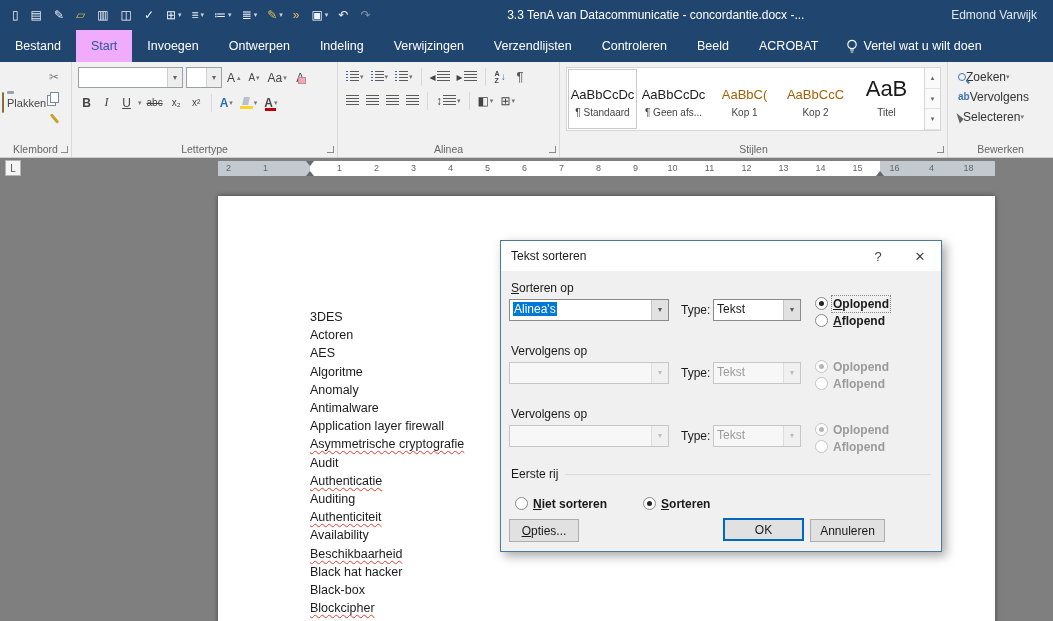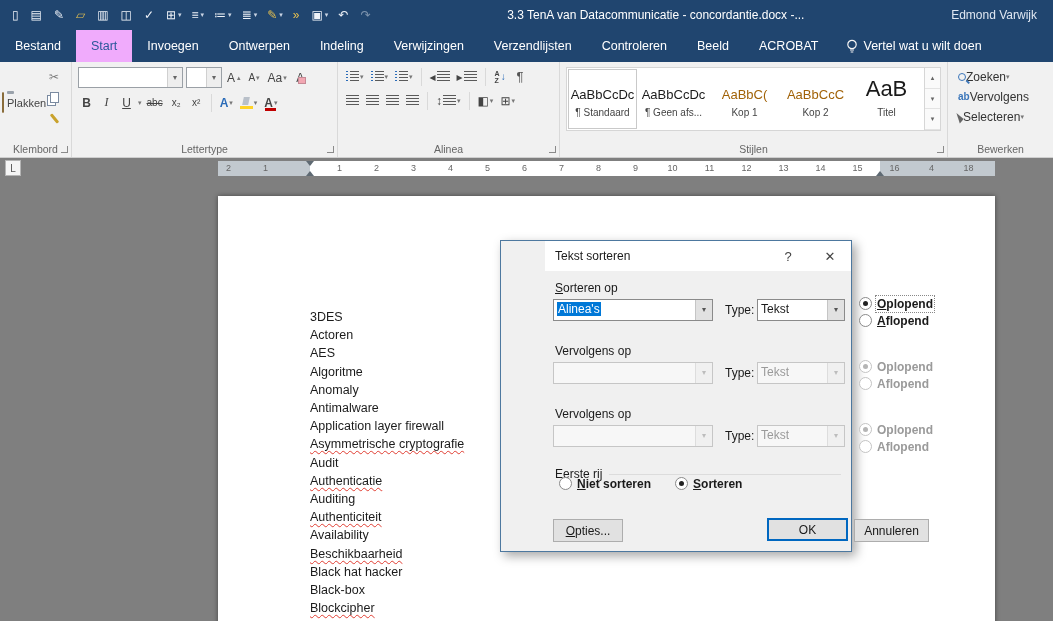--- a/index.html
+++ b/index.html
@@ -132,23 +132,23 @@
 
   
   .docarea { position:absolute; top:180px; left:0; right:0; bottom:0; background:#7f7f7f; }
   .page { position:absolute; left:218px; top:16px; width:777px; height:480px; background:#fff;
           box-shadow:0 0 5px rgba(0,0,0,.45); }
   .terms { position:absolute; left:92px; top:112px; font-size:12.5px; color:#1b1b1b; line-height:18.2px; }
   .term { white-space:nowrap; }
   .term.misspell { text-decoration:underline wavy #e03c31 1px; text-underline-offset:2px; }
 
   
-  .dialog { position:absolute; left:500px; top:240px; width:352px; height:312px; z-index:5;
+  .dialog { position:absolute; left:500px; top:240px; width:442px; height:312px; z-index:5;
             background:#f0f0f0; border:1px solid #4d789f; box-shadow:4px 4px 10px rgba(0,0,0,.35);
-            font-size:12px; color:#1a1a1a;padding-left:44px; }
+            font-size:12px; color:#1a1a1a; }
   .dlg-title { height:30px; background:#fff; display:flex; align-items:center; }
   .dlg-title-text { padding-left:10px; flex:1; }
   .dlg-cap-btn { width:42px; height:30px; display:flex; align-items:center; justify-content:center;
                  font-size:13px; color:#444; }
   .dlg-body { position:relative; height:282px; }
   .abs { position:absolute; }
   .ak { display:inline-block; }
   .ak::first-letter { text-decoration:underline; }
   .focusbox { outline:1px dotted #888; outline-offset:1px; }
   .dcombo { position:absolute; height:22px; background:#fff; border:1px solid #8a8a8a; display:flex; }
@@ -606,21 +606,21 @@
           <span>Oplopend</span>
         </div>
         <div class="radio-row dis">
           <span class="radio"></span>
           <span>Aflopend</span>
         </div>
       </div>
 
       <span class="abs" style="left:10px;top:196px">Eerste rij</span>
       <span class="groupline" style="left:64px;right:10px;top:203px"></span>
-      <div class="abs" style="left:14px;top:204px;display:flex;gap:24px">
+      <div class="abs" style="left:14px;top:224px;display:flex;gap:36px">
         <div class="radio-row">
           <span class="radio"></span>
           <span class="ak">Niet sorteren</span>
         </div>
         <div class="radio-row">
           <span class="radio sel"></span>
           <span class="ak">Sorteren</span>
         </div>
       </div>
 

